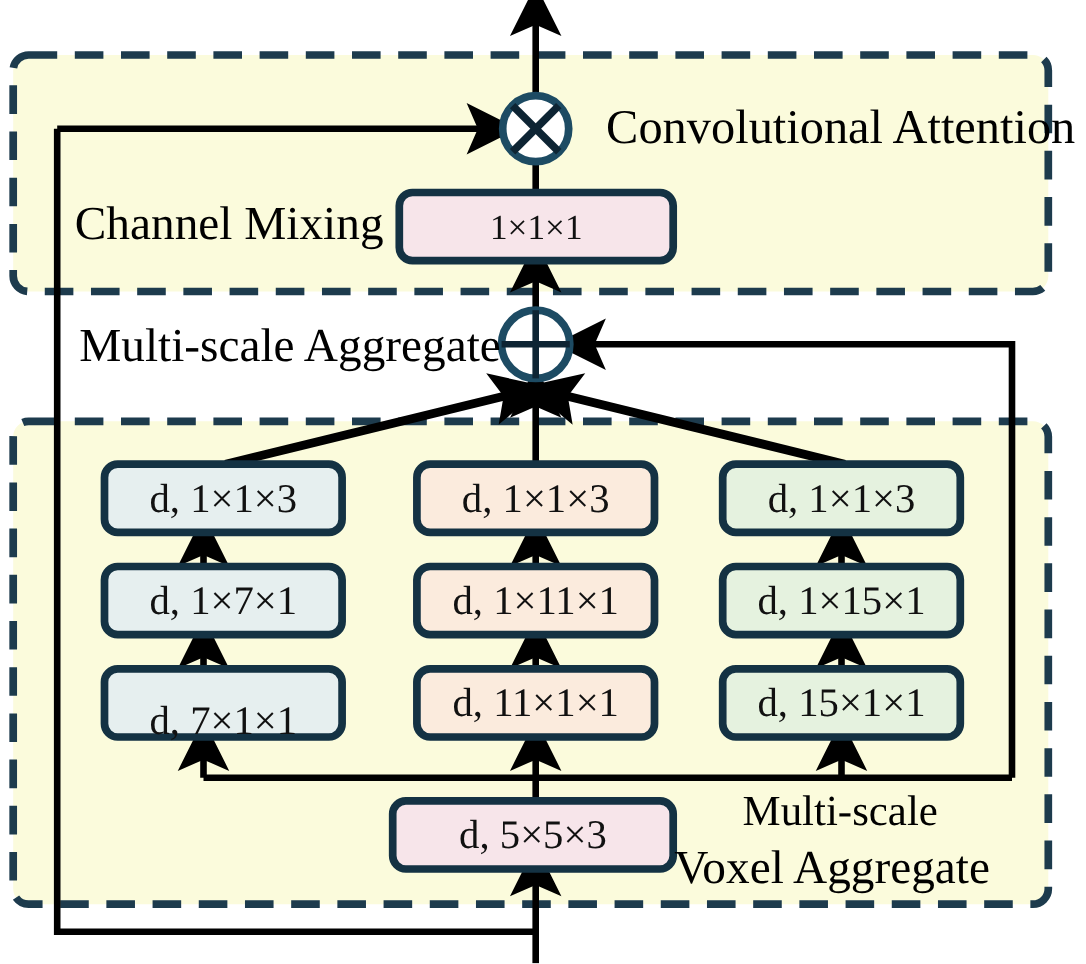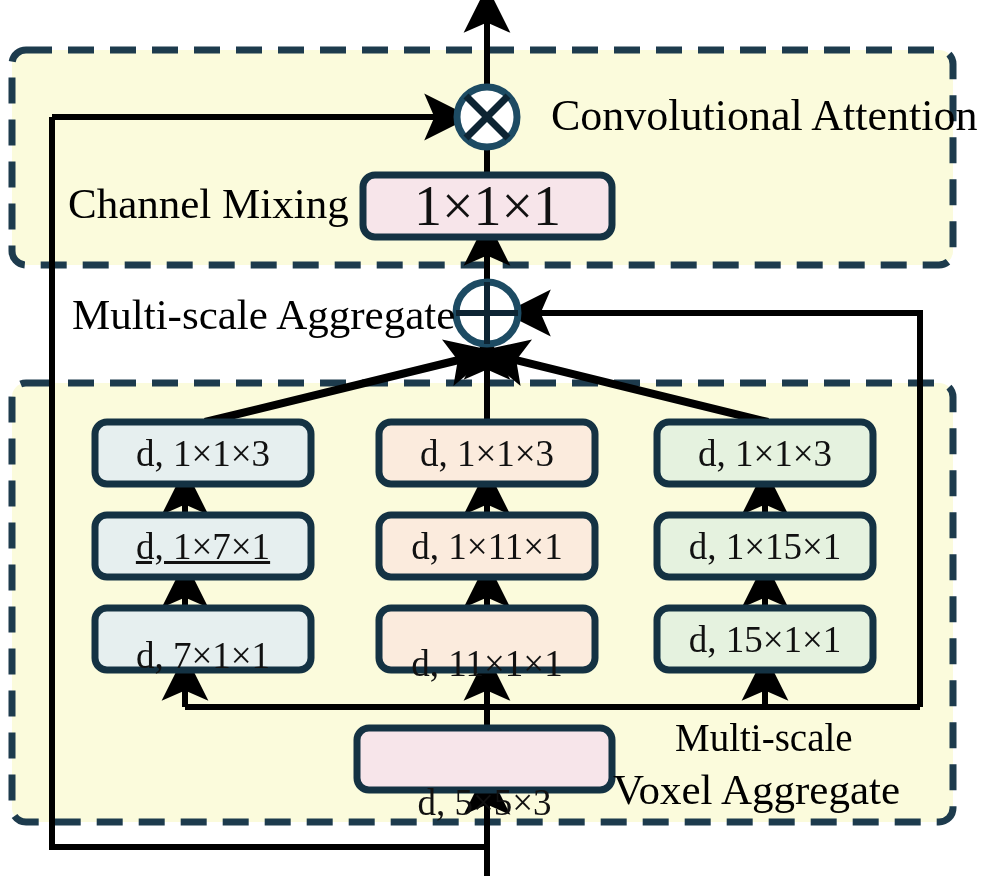--- a/index.html
+++ b/index.html
@@ -94,29 +94,29 @@
 
   <div class="lbl" style="left:551px;top:94px;font-size:44px;">Convolutional Attention</div>
 
   <div class="lbl" style="left:72px;top:293px;font-size:43px;">Multi-scale Aggregate</div>
 
   <div class="lbl" style="left:68px;top:182px;font-size:43px;">Channel Mixing</div>
 
   <div class="lbl" style="left:647px;top:718px;font-size:39px;margin-left:28px;">Multi-scale</div>
   <div class="lbl" style="left:613px;top:768px;font-size:43px;">Voxel Aggregate</div>
 
-  <div class="boxlabel" style="left:363px;top:175px;width:249px;height:62px;font-size:56px;">1×1×1</div>
+  <div class="boxlabel" style="left:363px;top:175px;width:249px;height:62px;font-size:32px;">1×1×1</div>
 
   <div class="boxlabel" style="left:95px;top:422px;width:216px;height:62px;font-size:37px;">d, 1×1×3</div>
-  <div class="boxlabel" style="left:95px;top:515px;width:216px;height:62px;font-size:37px;text-decoration:underline;">d, 1×7×1</div>
+  <div class="boxlabel" style="left:95px;top:515px;width:216px;height:62px;font-size:37px;">d, 1×7×1</div>
   <div class="boxlabel" style="left:95px;top:624px;width:216px;height:62px;font-size:37px;">d, 7×1×1</div>
 
   <div class="boxlabel" style="left:379px;top:422px;width:216px;height:62px;font-size:37px;">d, 1×1×3</div>
   <div class="boxlabel" style="left:379px;top:515px;width:216px;height:62px;font-size:37px;">d, 1×11×1</div>
-  <div class="boxlabel" style="left:379px;top:632px;width:216px;height:62px;font-size:37px;">d, 11×1×1</div>
+  <div class="boxlabel" style="left:379px;top:608px;width:216px;height:62px;font-size:37px;">d, 11×1×1</div>
 
   <div class="boxlabel" style="left:657px;top:422px;width:216px;height:62px;font-size:37px;">d, 1×1×3</div>
   <div class="boxlabel" style="left:657px;top:515px;width:216px;height:62px;font-size:37px;">d, 1×15×1</div>
   <div class="boxlabel" style="left:657px;top:608px;width:216px;height:62px;font-size:37px;">d, 15×1×1</div>
 
-  <div class="boxlabel" style="left:357px;top:771px;width:255px;height:62px;font-size:37px;">d, 5×5×3</div>
+  <div class="boxlabel" style="left:357px;top:728px;width:255px;height:62px;font-size:37px;">d, 5×5×3</div>
 
 </div>
 
 </body></html>

